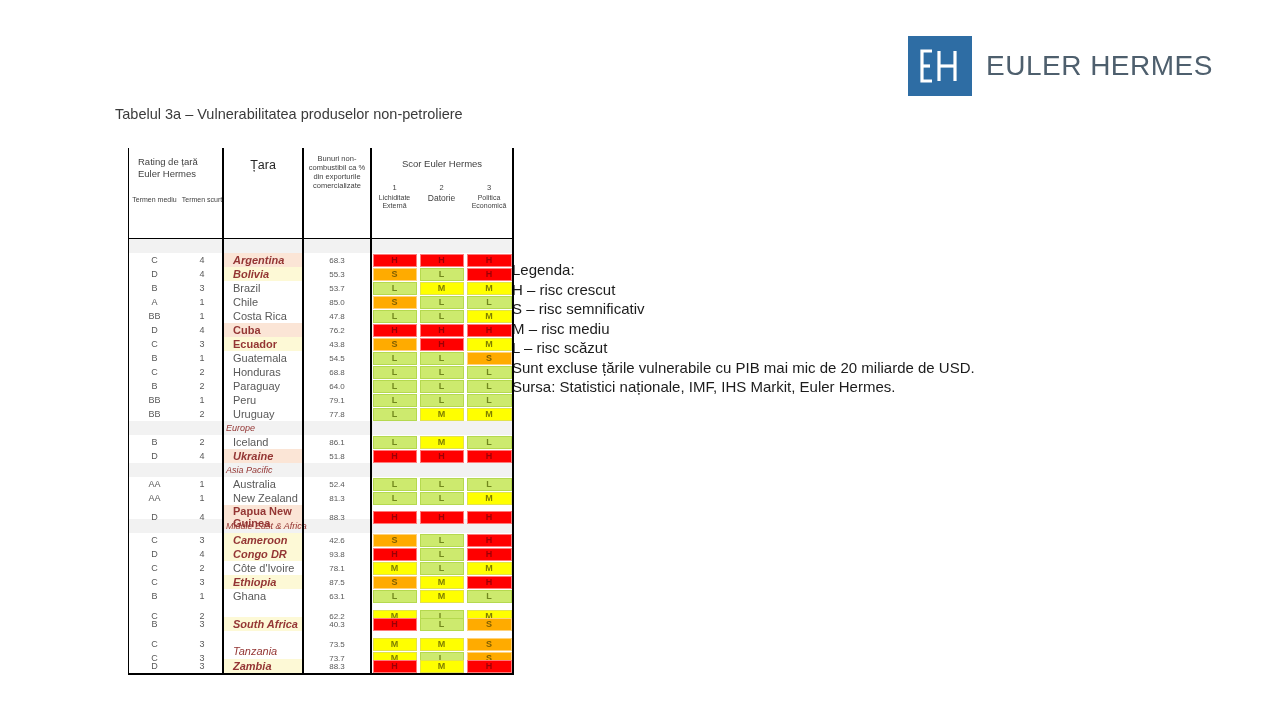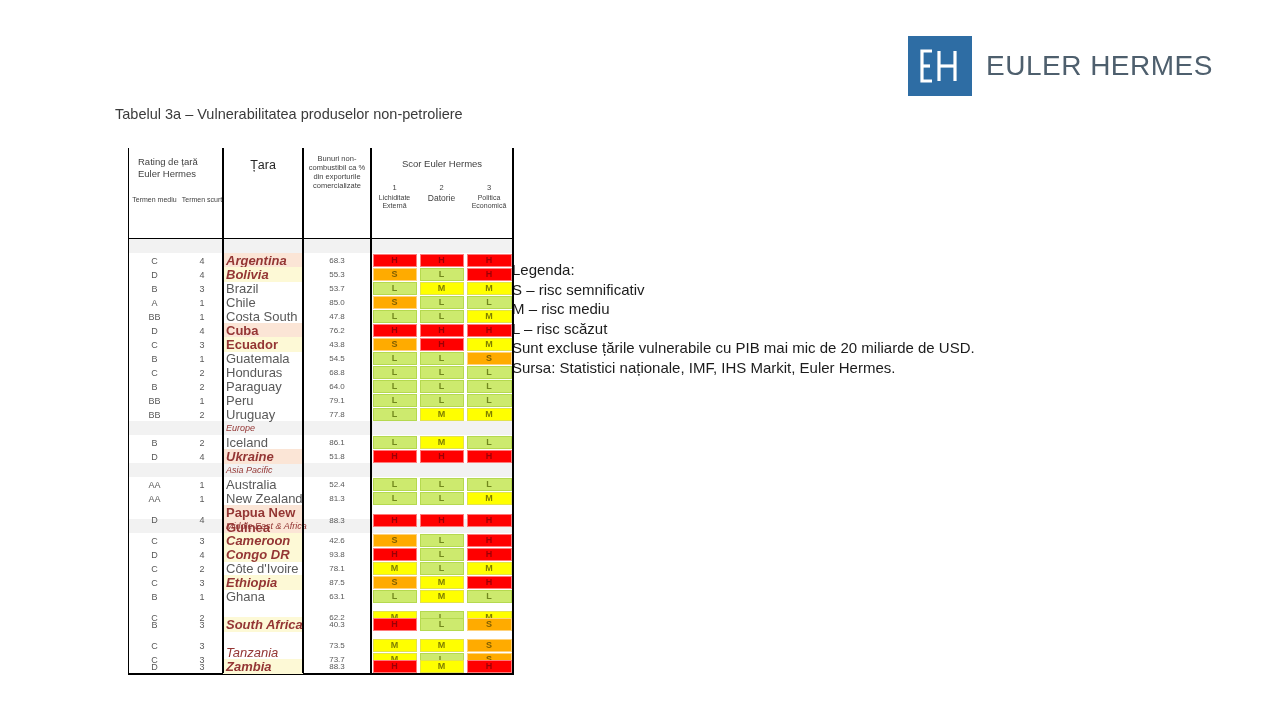--- a/index.html
+++ b/index.html
@@ -29,21 +29,21 @@
   .h-score-subs{position:absolute;top:36px;left:0;width:142px;display:grid;grid-template-columns:47px 47px 48px;}
   .h-score-sub{display:flex;flex-direction:column;align-items:center;font-size:7px;line-height:8.5px;color:#3f3f3f;text-align:center;padding:0 3px;box-sizing:border-box;}
   .h-score-sub .n{font-size:7.5px;margin-bottom:1px;}
   .h-score-sub:nth-child(2){font-size:8.5px;}
 
   .tbody{position:relative;border-top:1.5px solid #000;border-bottom:2px solid #000;}
   .row{display:grid;grid-template-columns:53px 42px 80px 68px 47px 47px 48px;height:14px;align-items:center;}
   .section-row{background:#f2f2f2;}
   .section-label{grid-column:3/8;font-style:italic;font-size:9px;padding-left:3px;}
   .c-mt,.c-st{text-align:center;font-size:9px;color:#595959;}
-  .c-country{height:100%;display:flex;align-items:center;font-size:13px;color:#595959;padding-left:3px;box-sizing:border-box;}
+  .c-country{height:100%;display:flex;align-items:center;font-size:11px;color:#595959;padding-left:10px;box-sizing:border-box;}
   .c-country.em-bi{font-weight:bold;font-style:italic;}
   .c-country.em-b{font-weight:bold;}
   .c-country.em-i{font-style:italic;margin-top:14px;}
   .c-val{text-align:center;font-size:8px;color:#595959;}
   .c-score{height:11px;margin:0 1.5px;display:flex;align-items:center;justify-content:center;
            font-size:9px;font-weight:bold;border:1px solid;line-height:1;}
 
   
   .legend{position:absolute;left:512px;top:260px;font-size:15px;line-height:19.5px;color:#1c1c1c;}
 </style>
@@ -143,21 +143,21 @@
           <div class="c-st">1</div>
           <div class="c-country">Chile</div>
           <div class="c-val">85.0</div>
           <div class="c-score" style="background: rgb(255, 171, 0); color: rgb(127, 95, 0); border-color: rgb(255, 210, 122);">S</div>
           <div class="c-score" style="background: rgb(205, 234, 110); color: rgb(113, 136, 28); border-color: rgb(181, 217, 79);">L</div>
           <div class="c-score" style="background: rgb(205, 234, 110); color: rgb(113, 136, 28); border-color: rgb(181, 217, 79);">L</div>
         </div>
         <div class="row country-row">
           <div class="c-mt">BB</div>
           <div class="c-st">1</div>
-          <div class="c-country">Costa South</div>
+          <div class="c-country">Costa Rica</div>
           <div class="c-val">47.8</div>
           <div class="c-score" style="background: rgb(205, 234, 110); color: rgb(113, 136, 28); border-color: rgb(181, 217, 79);">L</div>
           <div class="c-score" style="background: rgb(205, 234, 110); color: rgb(113, 136, 28); border-color: rgb(181, 217, 79);">L</div>
           <div class="c-score" style="background: rgb(255, 255, 0); color: rgb(127, 127, 0); border-color: rgb(227, 227, 74);">M</div>
         </div>
         <div class="row country-row">
           <div class="c-mt">D</div>
           <div class="c-st">4</div>
           <div class="c-country em-b" style="background: rgb(251, 229, 214); color: rgb(148, 54, 52);">Cuba</div>
           <div class="c-val">76.2</div>
@@ -361,20 +361,21 @@
           <div class="c-val">88.3</div>
           <div class="c-score" style="background: rgb(255, 0, 0); color: rgb(156, 0, 6); border-color: rgb(255, 122, 122);">H</div>
           <div class="c-score" style="background: rgb(255, 255, 0); color: rgb(127, 127, 0); border-color: rgb(227, 227, 74);">M</div>
           <div class="c-score" style="background: rgb(255, 0, 0); color: rgb(156, 0, 6); border-color: rgb(255, 122, 122);">H</div>
         </div>
       </div>
   </div>
 
   <div class="legend">
       <div class="legend-line">Legenda:</div>
+      <div class="legend-line">H – risc crescut</div>
       <div class="legend-line">S – risc semnificativ</div>
       <div class="legend-line">M – risc mediu</div>
       <div class="legend-line">L – risc scăzut</div>
       <div class="legend-line">Sunt excluse țările vulnerabile cu PIB mai mic de 20 miliarde de USD.</div>
       <div class="legend-line">Sursa: Statistici naționale, IMF, IHS Markit, Euler Hermes.</div>
     </div>
 
 </div>
 
 </body></html>

